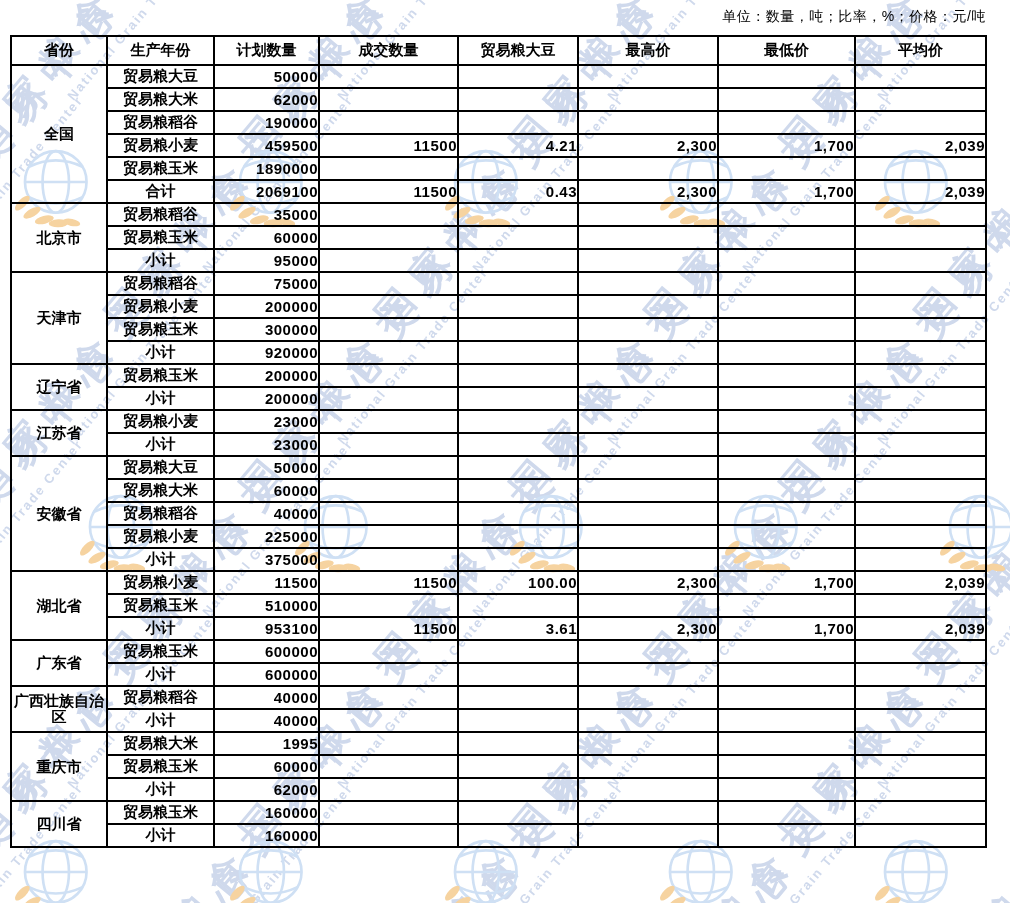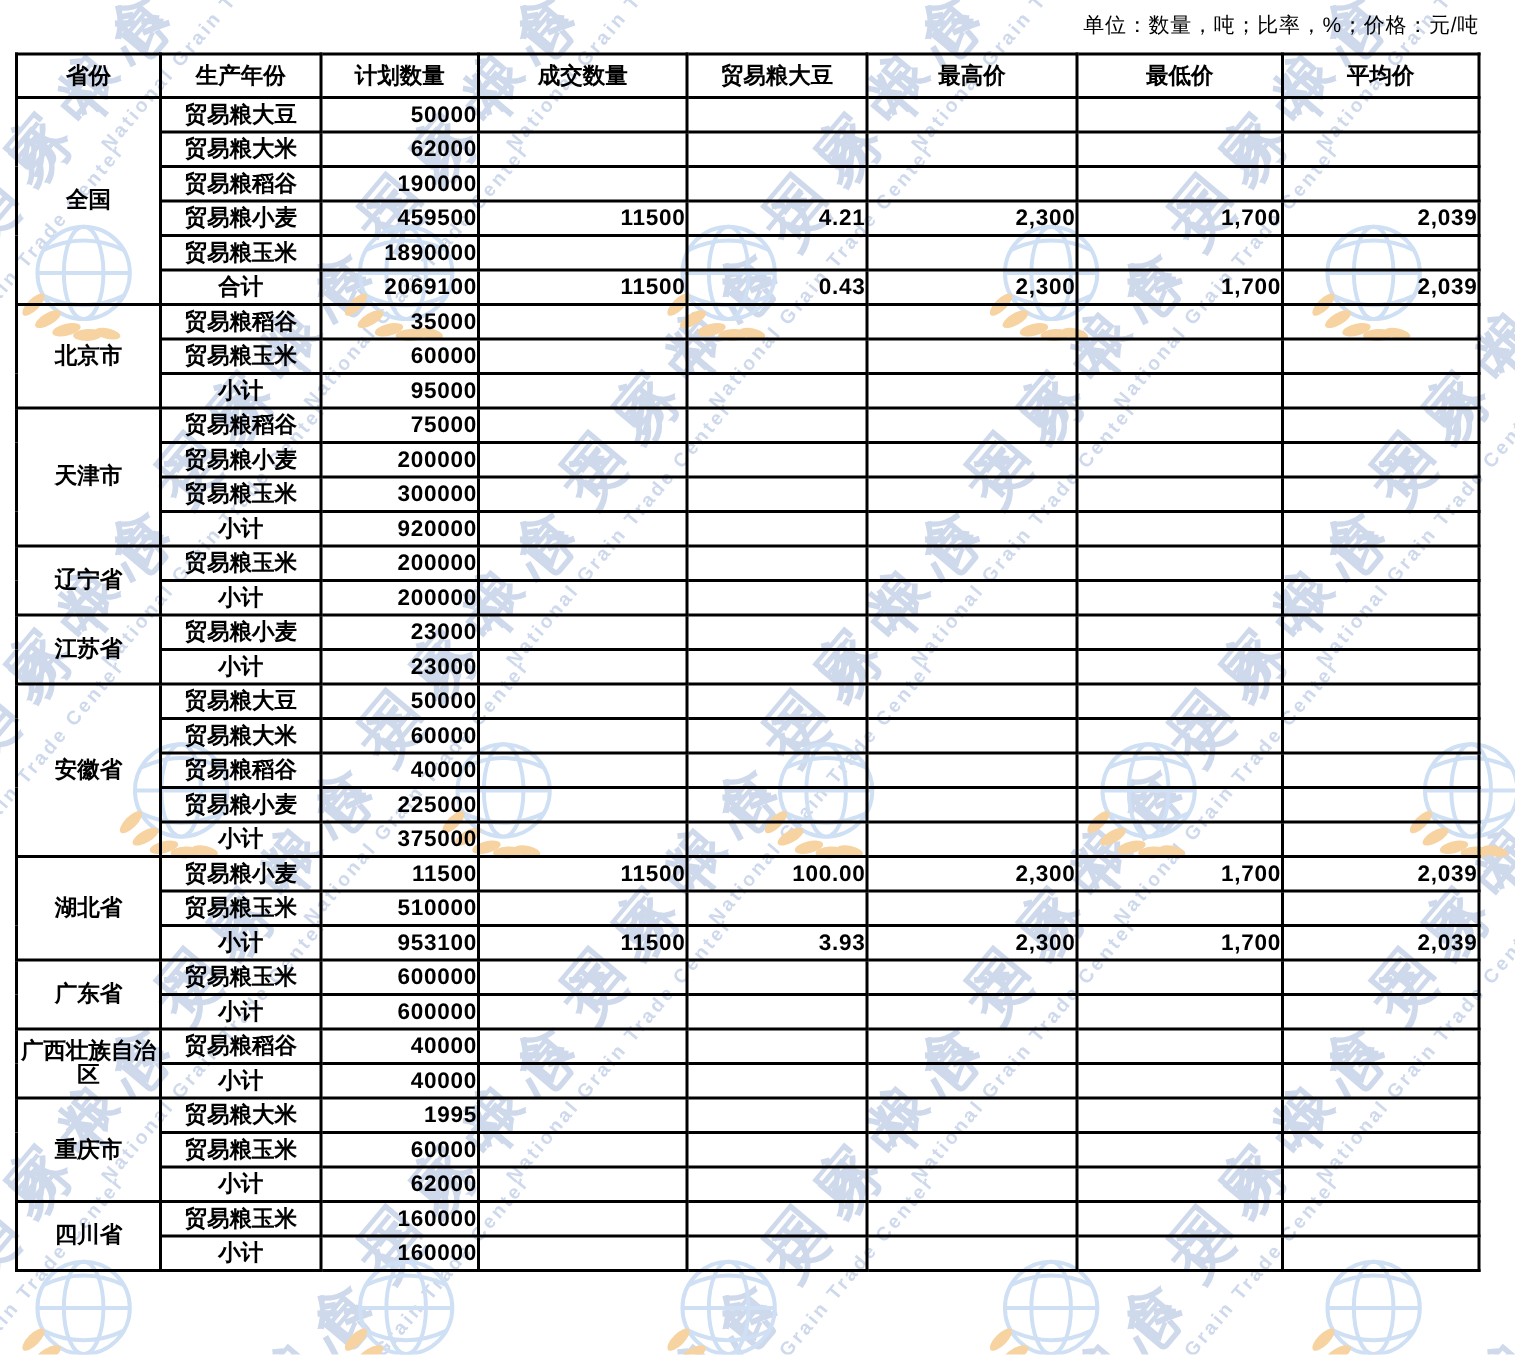--- a/index.html
+++ b/index.html
@@ -716,21 +716,21 @@
         <td class="cell-num"></td>
         <td class="cell-num"></td>
         <td class="cell-num"></td>
         <td class="cell-num"></td>
         <td class="cell-num"></td>
       </tr>
       <tr>
         <td class="cell-year">小计</td>
         <td class="cell-num">953100</td>
         <td class="cell-num">11500</td>
-        <td class="cell-num">3.93</td>
+        <td class="cell-num">3.61</td>
         <td class="cell-num">2,300</td>
         <td class="cell-num">1,700</td>
         <td class="cell-num">2,039</td>
       </tr>
       <tr>
         <td class="cell-province" rowspan="2">广东省</td>
         <td class="cell-year">贸易粮玉米</td>
         <td class="cell-num">600000</td>
         <td class="cell-num"></td>
         <td class="cell-num"></td>

